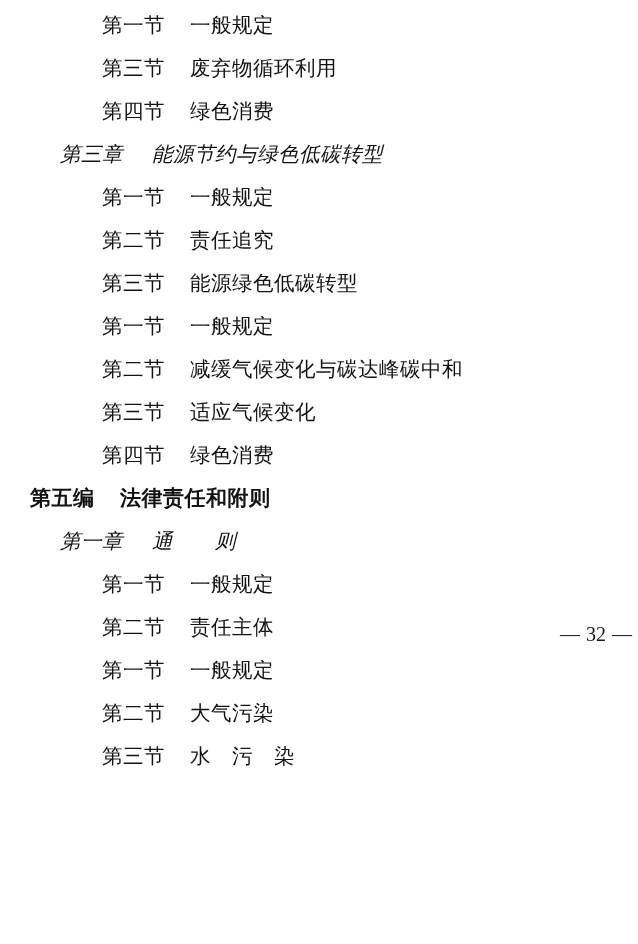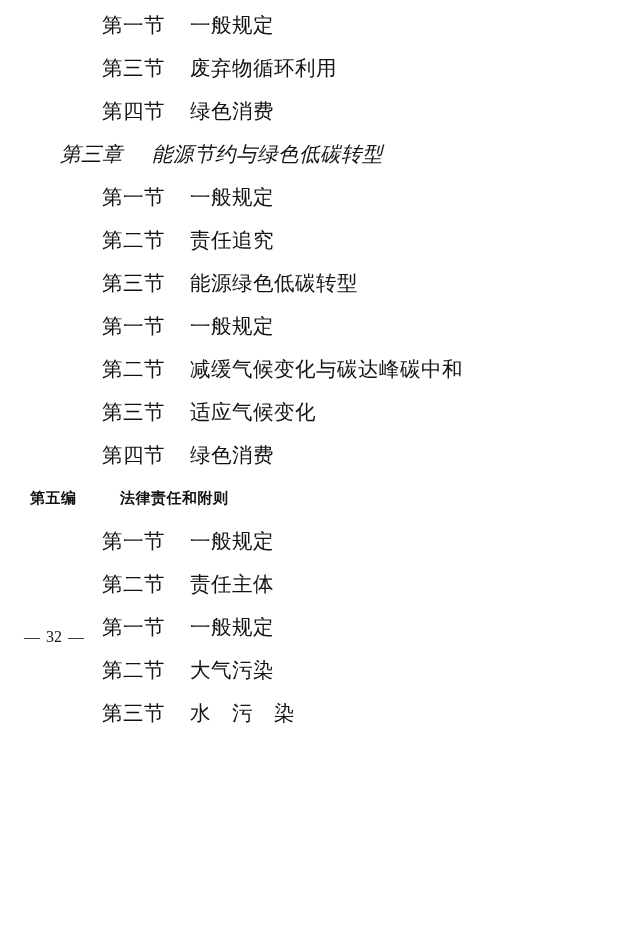--- a/index.html
+++ b/index.html
@@ -30,21 +30,21 @@
   .entry {
     font-size: 20.5px;
     line-height: 43px;
     white-space: nowrap;
     letter-spacing: 0.5px;
   }
   
   .lvl-bian {
     padding-left: 0px;
     font-weight: bold;
-    font-size: 15px;
+    font-size: 21px;
   }
   .lvl-zhang {
     padding-left: 30px;
     font-size: 20.5px;
     font-style: italic;
   }
   .lvl-jie {
     padding-left: 72px;
     font-size: 20.5px;
   }
@@ -56,23 +56,23 @@
   .lvl-jie .num { min-width: 88px; }
   .title {
     display: inline-block;
   }
   .lvl-bian .title { font-weight: bold; }
   .page-footer {
     position: absolute;
     left: 0;
     right: 0;
     bottom: 14px;
-    text-align: left;
+    text-align: right;
     padding-left: 18px;
-    font-size: 16px;
+    font-size: 20px;
     color: #171717;
     font-family: "Liberation Serif", serif;
   }
   .page-footer .dash {
     display: inline-block;
     padding: 0 6px;
   }
 </style>
 </head>
 <body>
@@ -84,20 +84,21 @@
       <li class="entry lvl-jie"><span class="num">第四节</span><span class="title">绿色消费</span></li>
       <li class="entry lvl-zhang"><span class="num">第三章</span><span class="title">能源节约与绿色低碳转型</span></li>
       <li class="entry lvl-jie"><span class="num">第一节</span><span class="title">一般规定</span></li>
       <li class="entry lvl-jie"><span class="num">第二节</span><span class="title">责任追究</span></li>
       <li class="entry lvl-jie"><span class="num">第三节</span><span class="title">能源绿色低碳转型</span></li>
       <li class="entry lvl-jie"><span class="num">第一节</span><span class="title">一般规定</span></li>
       <li class="entry lvl-jie"><span class="num">第二节</span><span class="title">减缓气候变化与碳达峰碳中和</span></li>
       <li class="entry lvl-jie"><span class="num">第三节</span><span class="title">适应气候变化</span></li>
       <li class="entry lvl-jie"><span class="num">第四节</span><span class="title">绿色消费</span></li>
       <li class="entry lvl-bian"><span class="num">第五编</span><span class="title">法律责任和附则</span></li>
+      <li class="entry lvl-zhang"><span class="num">第一章</span><span class="title">通　　则</span></li>
       <li class="entry lvl-jie"><span class="num">第一节</span><span class="title">一般规定</span></li>
       <li class="entry lvl-jie"><span class="num">第二节</span><span class="title">责任主体</span></li>
       <li class="entry lvl-jie"><span class="num">第一节</span><span class="title">一般规定</span></li>
       <li class="entry lvl-jie"><span class="num">第二节</span><span class="title">大气污染</span></li>
       <li class="entry lvl-jie"><span class="num">第三节</span><span class="title">水　污　染</span></li>
     </ul>
 
   <div class="page-footer">
     <span class="dash">—</span><span>32</span><span class="dash">—</span>
   </div>

